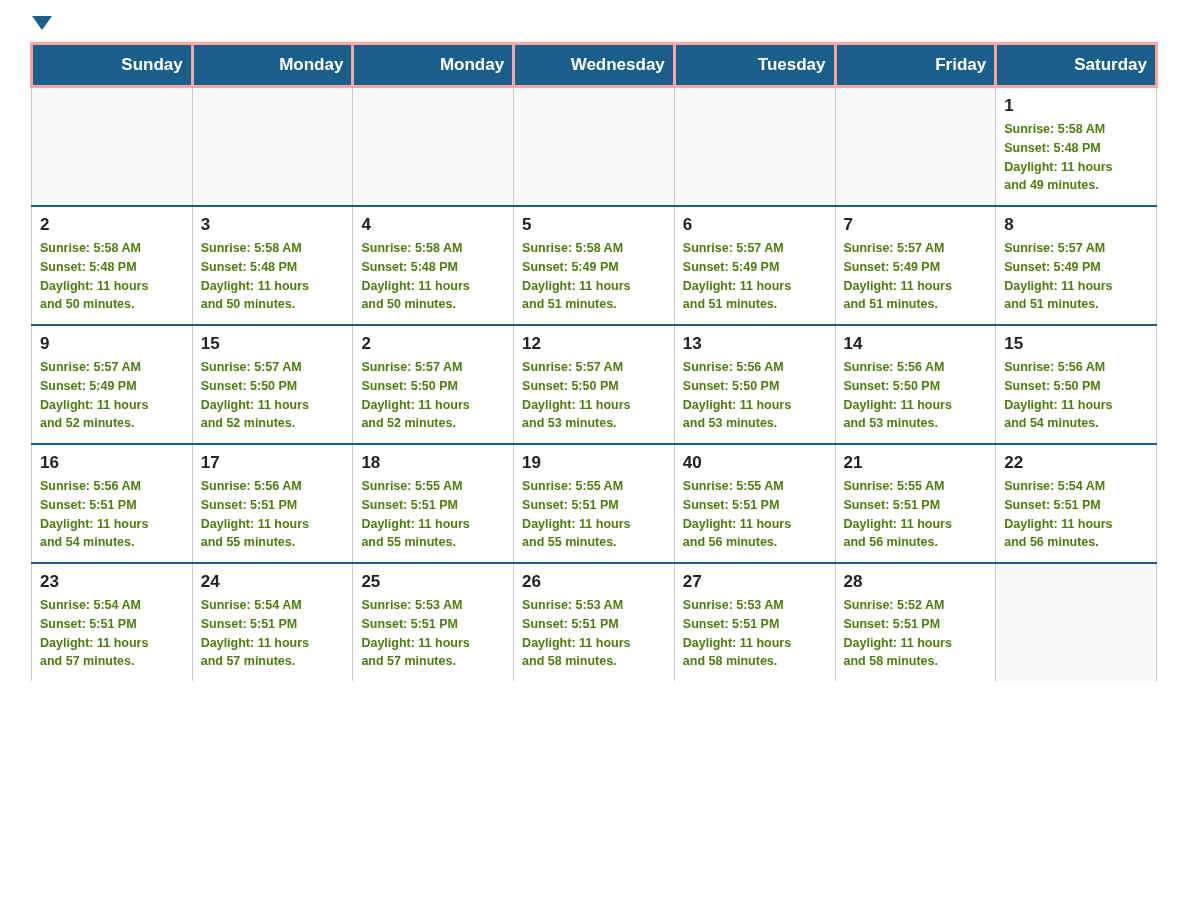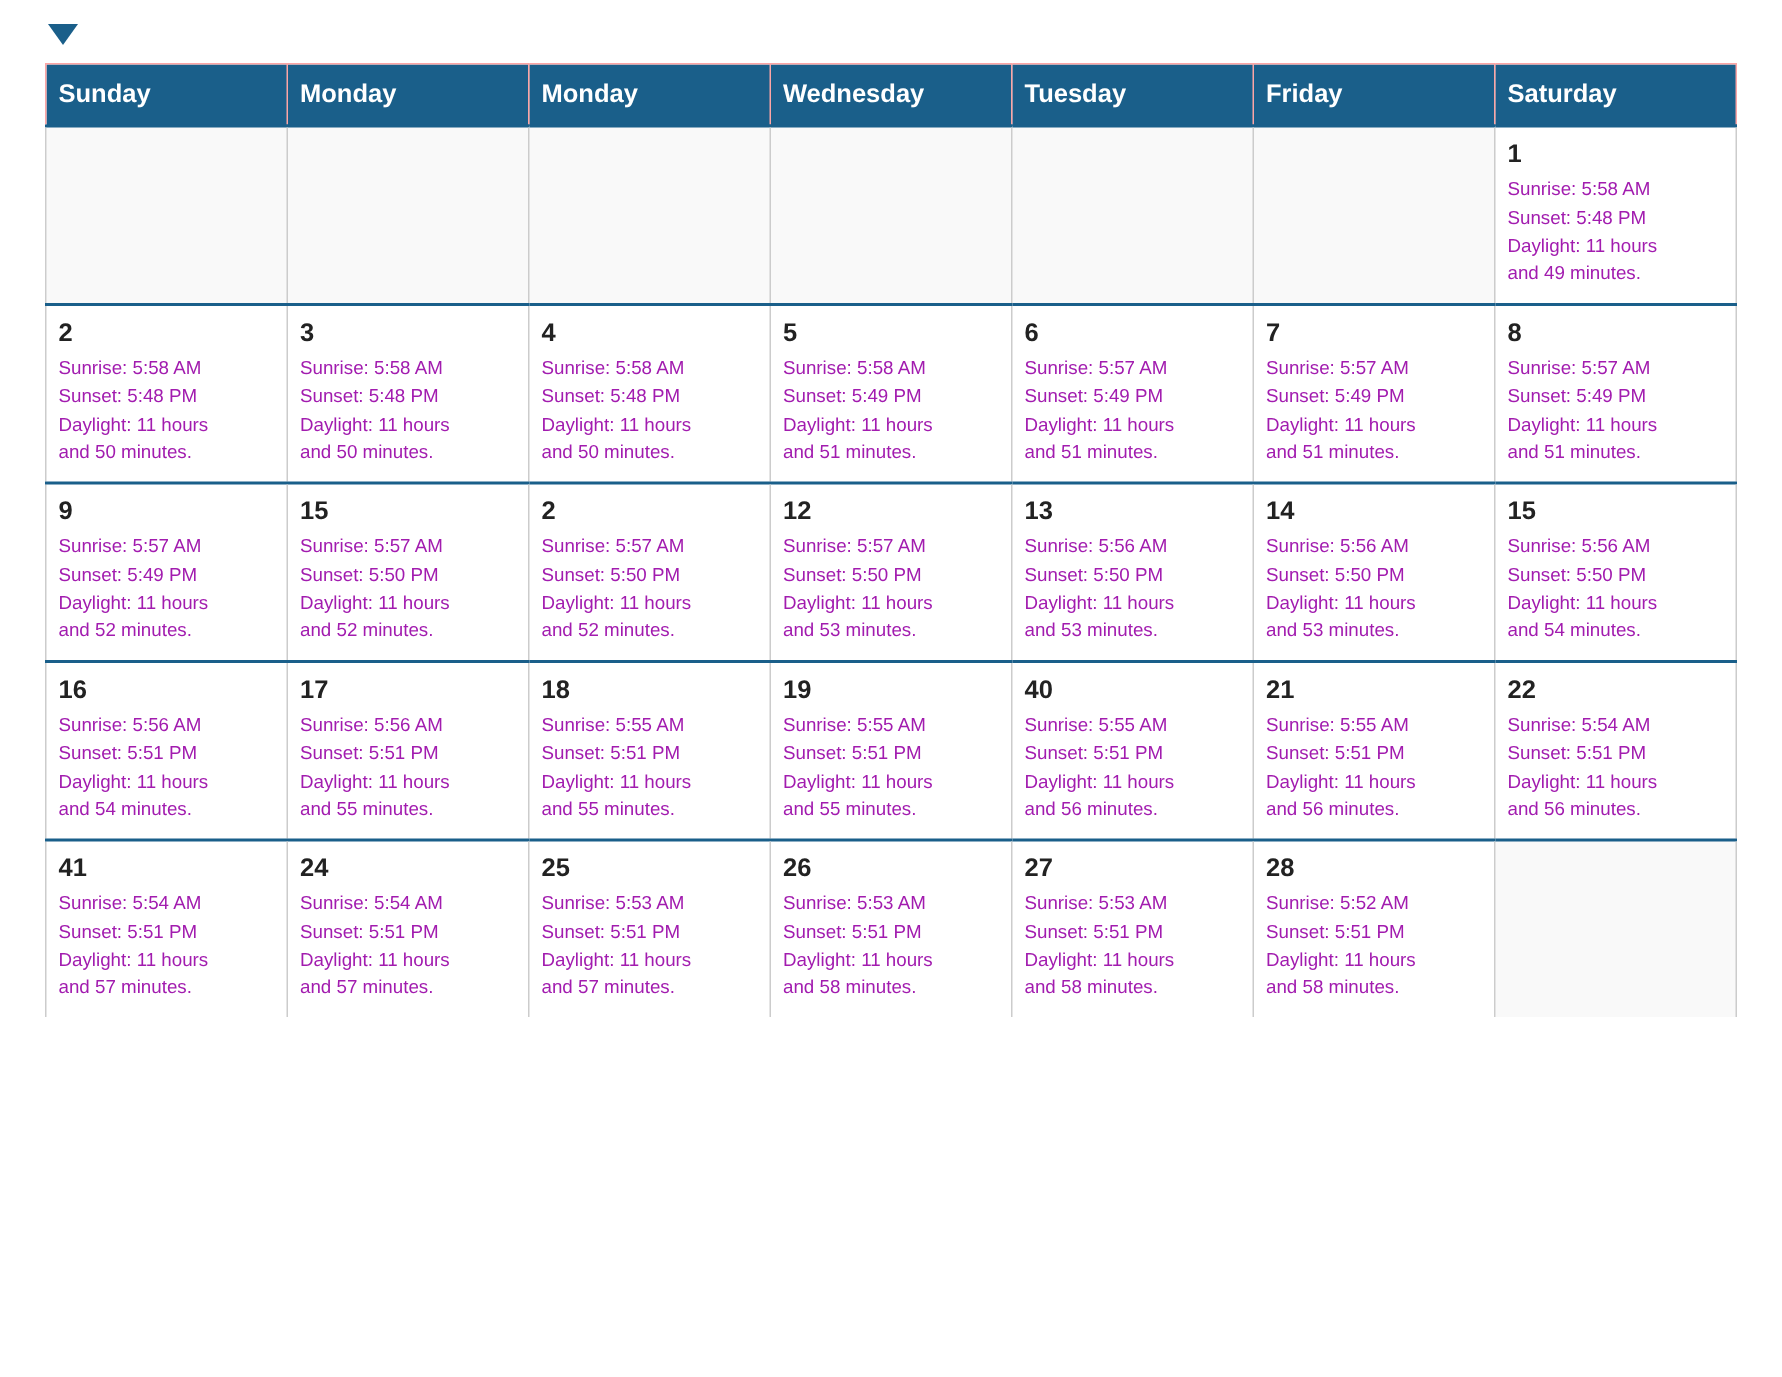--- a/index.html
+++ b/index.html
@@ -64,22 +64,22 @@
       width: 100%;
       border-collapse: collapse;
       margin-top: 10px;
     }
     .calendar th {
       background-color: #1a5f8a;
       color: #fff;
       font-size: 17px;
       font-weight: bold;
       padding: 10px 8px;
-      text-align: left;
-      border: 1px solid #fca5a5;
+      text-align: right;
+      border: 3px solid #fca5a5;
     }
     .calendar td {
       border: 1px solid #ccc;
       vertical-align: top;
       padding: 8px 8px 10px 8px;
       width: calc(100% / 7);
       min-height: 110px;
     }
     .calendar tr td {
       border-top: 2px solid #1a5f8a;
@@ -91,22 +91,23 @@
       border-top: 2px solid #1a5f8a;
     }
     .day-number {
       font-size: 17px;
       font-weight: bold;
       color: #222;
       margin-bottom: 4px;
     }
     .day-info {
       font-size: 12.5px;
-      color: #a21caf;
+      color: #4d7c0f;
       line-height: 1.5;
+      font-weight: bold;
     }
     .empty-cell {
       background: #f9f9f9;
     }
   </style>
 </head>
 <body>
 
 <div class="header">
   <div class="logo">
@@ -298,21 +299,21 @@
         <td>
           <div class="day-number">22</div>
           <div class="day-info" style="white-space: pre-line;">Sunrise: 5:54 AM
 Sunset: 5:51 PM
 Daylight: 11 hours
 and 56 minutes.</div>
         </td>
       </tr>
       <tr>
         <td>
-          <div class="day-number">41</div>
+          <div class="day-number">23</div>
           <div class="day-info" style="white-space: pre-line;">Sunrise: 5:54 AM
 Sunset: 5:51 PM
 Daylight: 11 hours
 and 57 minutes.</div>
         </td>
         <td>
           <div class="day-number">24</div>
           <div class="day-info" style="white-space: pre-line;">Sunrise: 5:54 AM
 Sunset: 5:51 PM
 Daylight: 11 hours

